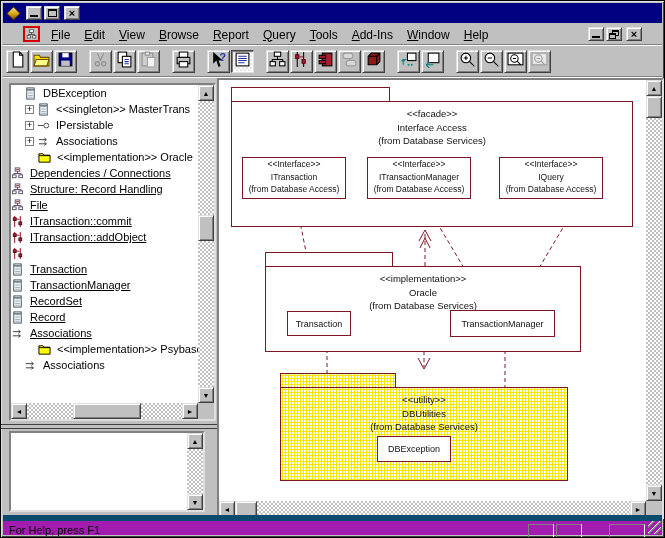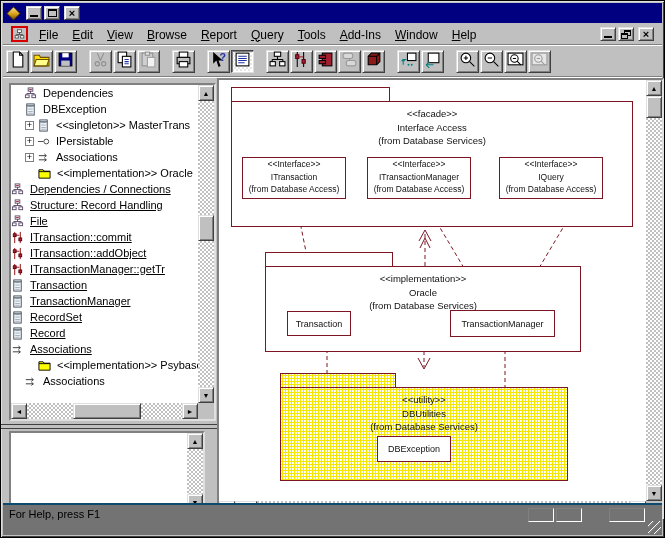--- a/index.html
+++ b/index.html
@@ -26,21 +26,21 @@
            font-size:10px;font-weight:bold;color:#000;background:#c0c0c0;border:1px solid;
            border-color:#dfdfdf #404040 #404040 #dfdfdf;box-shadow:inset 1px 1px 0 #fff, inset -1px -1px 0 #808080;line-height:8px;}
   .glyph-min{align-self:flex-end;margin-bottom:2px;width:8px;border-top:2px solid #000;}
   .glyph-max{width:9px;height:8px;border:1px solid #000;border-top:2px solid #000;}
   .glyph-restore{position:relative;width:10px;height:9px;}
   .glyph-restore span{position:absolute;border:1px solid #000;border-top:2px solid #000;background:#c0c0c0;width:7px;height:6px;}
   .glyph-restore span:first-child{right:0;top:0;}
   .glyph-restore span:last-child{left:0;bottom:0;}
   
   #menubar{position:absolute;left:2px;top:23px;right:2px;height:21px;display:flex;align-items:center;
-           border-bottom:1px solid #808080;box-shadow:0 1px 0 #fff;padding:0 8px;}
+           border-bottom:1px solid #808080;box-shadow:0 1px 0 #fff;padding:0 20px;}
   #sys-icon{width:17px;height:16px;border:2px solid #d40000;margin-right:4px;display:flex;align-items:center;justify-content:center;background:#c0c0c0;}
   .menu-item{display:inline-block;padding:2px 7px;font-size:12px;color:#000;white-space:nowrap;}
   .menu-item::first-letter{text-decoration:underline;}
   #menubar-right{margin-left:auto;display:flex;}
   
   #toolbar{position:absolute;left:2px;top:45px;right:2px;height:31px;display:flex;align-items:center;padding:0 3px;
            border-bottom:1px solid #808080;box-shadow:0 1px 0 #fff;}
   .tb-btn{width:23px;height:23px;margin-right:1px;display:flex;align-items:center;justify-content:center;}
   .tb-btn svg{width:17px;height:17px;}
   .tb-btn.pressed{border-color:#404040 #dfdfdf #dfdfdf #404040;box-shadow:inset 1px 1px 0 #808080, inset -1px -1px 0 #fff;
@@ -77,22 +77,22 @@
   .pkg-body{text-align:center;font-size:9.5px;color:#111;}
   .pkg-body .l{line-height:13.5px;}
   .pkg-body .l:first-child{margin-top:5px;}
   .yellow{background-color:#fffff2;
           background-image:radial-gradient(circle,#f4e800 1px,transparent 1.1px);background-size:3px 3px;}
   .cls{font-size:8.5px;text-align:center;color:#111;}
   .cls .l{line-height:12.5px;}
   .cls.name-only{display:flex;align-items:center;justify-content:center;font-size:9px;}
   #connectors{position:absolute;left:0;top:0;pointer-events:none;}
   
-  #statusbar{position:absolute;left:2px;right:2px;bottom:2px;height:32px;background:#737373;
-             border-top:2px solid #0c4a6e;}
+  #statusbar{position:absolute;left:2px;right:2px;bottom:2px;height:20px;background:#a21caf;
+             border-top:6px solid #0c4a6e;}
   #status-text{position:absolute;left:6px;top:3px;font-size:11px;color:#000;}
   .status-pane{position:absolute;top:3px;height:14px;border:1px solid;border-color:#808080 #fff #fff #808080;}
   #grip{position:absolute;right:1px;bottom:1px;width:13px;height:13px;
         background:repeating-linear-gradient(135deg,transparent 0 3px,#fff 3px 4px,#808080 4px 5px);}
 </style>
 </head>
 <body>
 
 <div id="win">
 
@@ -273,113 +273,101 @@
             <path d="M5.5 7h3M9.5 9.5l3.5 3.5"></path>
           </svg></span>
       </div>
     </div>
 
   <div id="tree-panel">
     <div id="tree-rows">
         <div class="tree-row ind-a">
           <span class="icon">
             <svg viewBox="0 0 13 14">
+              <rect x="2.5" y="1" width="8" height="12" fill="#fff" stroke="#3a4a5a"></rect>
+              <path d="M4 4h5M4 6.5h5M4 9h5M4 11h5" stroke="#8fa0b0"></path>
+              <path d="M2.5 3h8" stroke="#3a4a5a"></path>
+            </svg>
+          </span>
+          <span class="lbl">DBException</span>
+        </div>
+        <div class="tree-row ind-ax">
+          <span class="expander">+</span>
+          <span class="icon">
+            <svg viewBox="0 0 13 14">
+              <rect x="2.5" y="1" width="8" height="12" fill="#fff" stroke="#3a4a5a"></rect>
+              <path d="M4 4h5M4 6.5h5M4 9h5M4 11h5" stroke="#8fa0b0"></path>
+              <path d="M2.5 3h8" stroke="#3a4a5a"></path>
+            </svg>
+          </span>
+          <span class="lbl">&lt;&lt;singleton&gt;&gt; MasterTrans</span>
+        </div>
+        <div class="tree-row ind-ax">
+          <span class="expander">+</span>
+          <span class="icon">
+            <svg viewBox="0 0 14 12">
+              <path d="M1 6h6" stroke="#444"></path>
+              <circle cx="10" cy="6" r="2.6" fill="#fff" stroke="#444"></circle>
+            </svg>
+          </span>
+          <span class="lbl">IPersistable</span>
+        </div>
+        <div class="tree-row ind-ax">
+          <span class="expander">+</span>
+          <span class="icon">
+            <svg viewBox="0 0 14 12">
+              <path d="M2 4h8M10 4L8 2.2M10 4L8 5.8" stroke="#333" fill="none"></path>
+              <path d="M2 8.5h8M10 8.5L8 6.7M10 8.5L8 10.3" stroke="#333" fill="none"></path>
+            </svg>
+          </span>
+          <span class="lbl">Associations</span>
+        </div>
+        <div class="tree-row ind-f">
+          <span class="icon">
+            <svg viewBox="0 0 14 12">
+              <path d="M1 3.5V2h4.5l1 1.5H13V11H1z" fill="#ffff00" stroke="#000"></path>
+              <path d="M1 4h12" stroke="#000"></path>
+            </svg>
+          </span>
+          <span class="lbl">&lt;&lt;implementation&gt;&gt; Oracle</span>
+        </div>
+        <div class="tree-row ind-b">
+          <span class="icon">
+            <svg viewBox="0 0 13 14">
               <rect x="4" y="1" width="5" height="3.5" fill="#fff" stroke="#5a4a6a"></rect>
               <path d="M6.5 4.5V7M2.5 7h8M2.5 7v1.5M10.5 7v1.5" stroke="#5a4a6a" fill="none"></path>
               <rect x="1" y="8.5" width="4" height="3" fill="#fff" stroke="#5a4a6a"></rect>
               <rect x="8" y="8.5" width="4" height="3" fill="#fff" stroke="#5a4a6a"></rect>
               <path d="M5 2.8h3" stroke="#a11f2e"></path>
             </svg>
           </span>
-          <span class="lbl">Dependencies</span>
-        </div>
-        <div class="tree-row ind-a">
-          <span class="icon">
-            <svg viewBox="0 0 13 14">
-              <rect x="2.5" y="1" width="8" height="12" fill="#fff" stroke="#3a4a5a"></rect>
-              <path d="M4 4h5M4 6.5h5M4 9h5M4 11h5" stroke="#8fa0b0"></path>
-              <path d="M2.5 3h8" stroke="#3a4a5a"></path>
-            </svg>
-          </span>
-          <span class="lbl">DBException</span>
-        </div>
-        <div class="tree-row ind-ax">
-          <span class="expander">+</span>
-          <span class="icon">
-            <svg viewBox="0 0 13 14">
-              <rect x="2.5" y="1" width="8" height="12" fill="#fff" stroke="#3a4a5a"></rect>
-              <path d="M4 4h5M4 6.5h5M4 9h5M4 11h5" stroke="#8fa0b0"></path>
-              <path d="M2.5 3h8" stroke="#3a4a5a"></path>
-            </svg>
-          </span>
-          <span class="lbl">&lt;&lt;singleton&gt;&gt; MasterTrans</span>
-        </div>
-        <div class="tree-row ind-ax">
-          <span class="expander">+</span>
-          <span class="icon">
-            <svg viewBox="0 0 14 12">
-              <path d="M1 6h6" stroke="#444"></path>
-              <circle cx="10" cy="6" r="2.6" fill="#fff" stroke="#444"></circle>
-            </svg>
-          </span>
-          <span class="lbl">IPersistable</span>
-        </div>
-        <div class="tree-row ind-ax">
-          <span class="expander">+</span>
-          <span class="icon">
-            <svg viewBox="0 0 14 12">
-              <path d="M2 4h8M10 4L8 2.2M10 4L8 5.8" stroke="#333" fill="none"></path>
-              <path d="M2 8.5h8M10 8.5L8 6.7M10 8.5L8 10.3" stroke="#333" fill="none"></path>
-            </svg>
-          </span>
-          <span class="lbl">Associations</span>
-        </div>
-        <div class="tree-row ind-f">
-          <span class="icon">
-            <svg viewBox="0 0 14 12">
-              <path d="M1 3.5V2h4.5l1 1.5H13V11H1z" fill="#ffff00" stroke="#000"></path>
-              <path d="M1 4h12" stroke="#000"></path>
-            </svg>
-          </span>
-          <span class="lbl">&lt;&lt;implementation&gt;&gt; Oracle</span>
+          <span class="lbl">Dependencies / Connections</span>
         </div>
         <div class="tree-row ind-b">
           <span class="icon">
             <svg viewBox="0 0 13 14">
               <rect x="4" y="1" width="5" height="3.5" fill="#fff" stroke="#5a4a6a"></rect>
               <path d="M6.5 4.5V7M2.5 7h8M2.5 7v1.5M10.5 7v1.5" stroke="#5a4a6a" fill="none"></path>
               <rect x="1" y="8.5" width="4" height="3" fill="#fff" stroke="#5a4a6a"></rect>
               <rect x="8" y="8.5" width="4" height="3" fill="#fff" stroke="#5a4a6a"></rect>
               <path d="M5 2.8h3" stroke="#a11f2e"></path>
             </svg>
           </span>
-          <span class="lbl">Dependencies / Connections</span>
+          <span class="lbl">Structure: Record Handling</span>
         </div>
         <div class="tree-row ind-b">
           <span class="icon">
             <svg viewBox="0 0 13 14">
               <rect x="4" y="1" width="5" height="3.5" fill="#fff" stroke="#5a4a6a"></rect>
               <path d="M6.5 4.5V7M2.5 7h8M2.5 7v1.5M10.5 7v1.5" stroke="#5a4a6a" fill="none"></path>
               <rect x="1" y="8.5" width="4" height="3" fill="#fff" stroke="#5a4a6a"></rect>
               <rect x="8" y="8.5" width="4" height="3" fill="#fff" stroke="#5a4a6a"></rect>
               <path d="M5 2.8h3" stroke="#a11f2e"></path>
             </svg>
           </span>
-          <span class="lbl">Structure: Record Handling</span>
-        </div>
-        <div class="tree-row ind-b">
-          <span class="icon">
-            <svg viewBox="0 0 13 14">
-              <rect x="4" y="1" width="5" height="3.5" fill="#fff" stroke="#5a4a6a"></rect>
-              <path d="M6.5 4.5V7M2.5 7h8M2.5 7v1.5M10.5 7v1.5" stroke="#5a4a6a" fill="none"></path>
-              <rect x="1" y="8.5" width="4" height="3" fill="#fff" stroke="#5a4a6a"></rect>
-              <rect x="8" y="8.5" width="4" height="3" fill="#fff" stroke="#5a4a6a"></rect>
-              <path d="M5 2.8h3" stroke="#a11f2e"></path>
-            </svg>
-          </span>
           <span class="lbl">File</span>
         </div>
         <div class="tree-row ind-b">
           <span class="icon">
             <svg viewBox="0 0 13 14">
               <path d="M3.5 1v12M9.5 1v12" stroke="#8b0000"></path>
               <rect x="2" y="3" width="3" height="3" fill="#b02030" stroke="#5c0010"></rect>
               <rect x="8" y="7.5" width="3" height="3" fill="#b02030" stroke="#5c0010"></rect>
               <path d="M5 4.5h3.5" stroke="#8b0000"></path>
             </svg>
@@ -399,21 +387,20 @@
         </div>
         <div class="tree-row ind-b">
           <span class="icon">
             <svg viewBox="0 0 13 14">
               <path d="M3.5 1v12M9.5 1v12" stroke="#8b0000"></path>
               <rect x="2" y="3" width="3" height="3" fill="#b02030" stroke="#5c0010"></rect>
               <rect x="8" y="7.5" width="3" height="3" fill="#b02030" stroke="#5c0010"></rect>
               <path d="M5 4.5h3.5" stroke="#8b0000"></path>
             </svg>
           </span>
-          <span class="lbl">ITransactionManager::getTr</span>
         </div>
         <div class="tree-row ind-b">
           <span class="icon">
             <svg viewBox="0 0 13 14">
               <rect x="2.5" y="1" width="8" height="12" fill="#fff" stroke="#3a4a5a"></rect>
               <path d="M4 4h5M4 6.5h5M4 9h5M4 11h5" stroke="#8fa0b0"></path>
               <path d="M2.5 3h8" stroke="#3a4a5a"></path>
             </svg>
           </span>
           <span class="lbl">Transaction</span>

